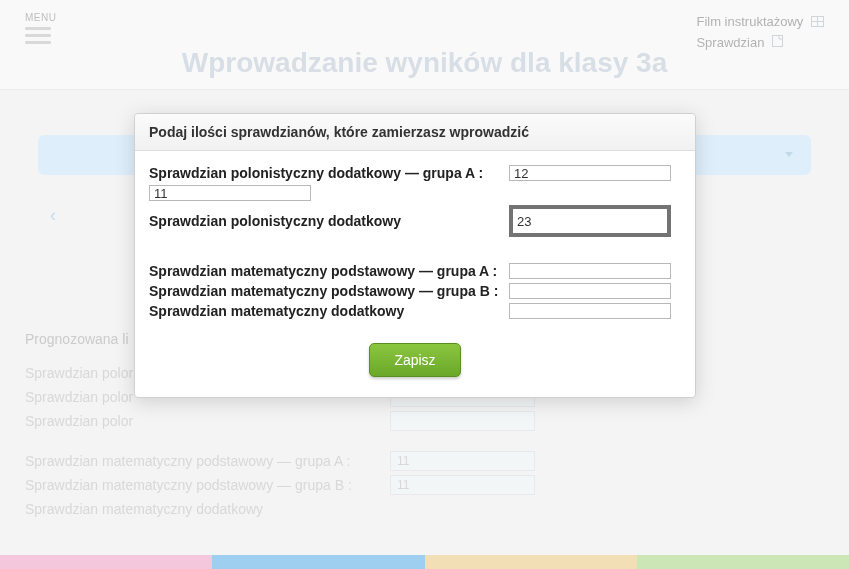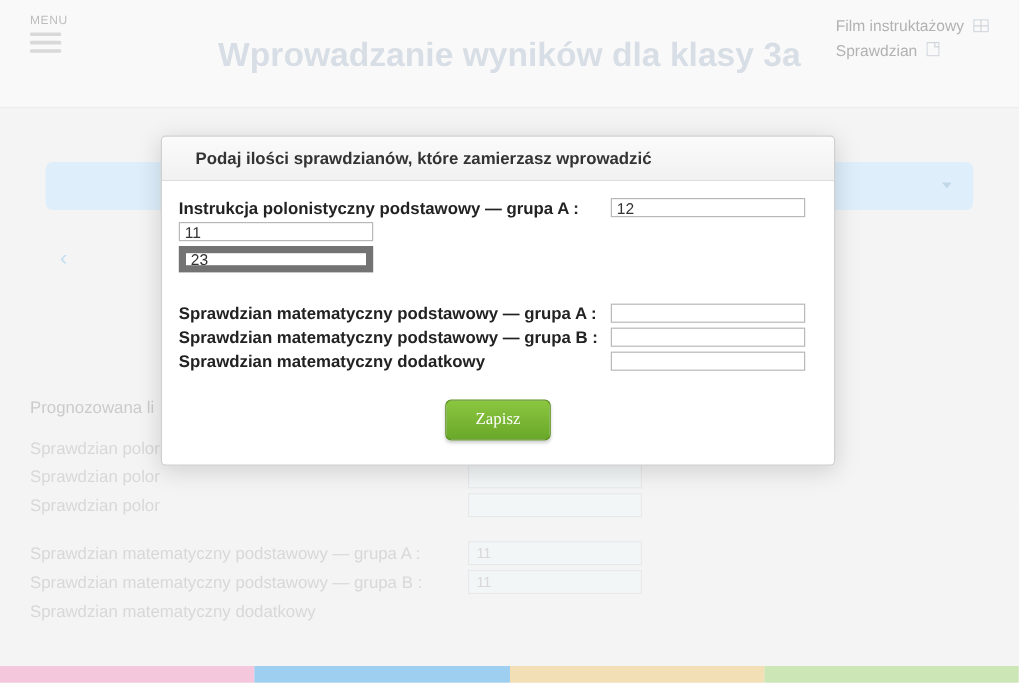--- a/index.html
+++ b/index.html
@@ -37,21 +37,21 @@
   height: 3px;
   background: #bbb;
   margin-bottom: 4px;
   border-radius: 1px;
 }
 .page-title {
   text-align: center;
   font-size: 28px;
   font-weight: bold;
   color: #b9c3d0;
-  padding-top: 30px;
+  padding-top: 47px;
 }
 .top-links {
   position: absolute;
   right: 25px;
   top: 12px;
   text-align: left;
   font-size: 13px;
   line-height: 20px;
 }
 .top-links a {
@@ -129,21 +129,21 @@
   top: 113px;
   width: 562px;
   background: #fff;
   border-radius: 4px;
   box-shadow: 0 4px 20px rgba(0,0,0,0.15);
   border: 1px solid #d0d0d0;
 }
 .modal-header {
   background: linear-gradient(#fbfbfb, #f1f1f1);
   border-bottom: 1px solid #ddd;
-  padding: 10px 28px;
+  padding: 10px 14px;
   font-size: 14px;
   color: #333;
   font-weight: bold;
   border-radius: 4px 4px 0 0;
 }
 .modal-body {
   padding: 14px 14px 20px 14px;
 }
 .form-row {
   display: flex;
@@ -158,39 +158,38 @@
 }
 .form-row input {
   width: 162px;
   height: 16px;
   border: 1px solid #b8b8b8;
   font-size: 13px;
   padding: 1px 4px;
   color: #333;
 }
 .form-row input.focused {
-  border: 6px solid #737373;
+  border: 4px solid #737373;
   outline: none;
-  height: 22px;
+  height: 32px;
 }
 .form-gap { height: 22px; }
 .modal-footer {
   text-align: center;
   padding-bottom: 20px;
 }
 .btn-save {
   background: linear-gradient(#8bc63f, #6aa82a);
   color: #fff;
   border: 1px solid #5a9020;
   border-radius: 5px;
   padding: 8px 24px;
   font-size: 14px;
   cursor: pointer;
   box-shadow: 0 2px 3px rgba(0,0,0,0.2);
-  font-family: Liberation Serif, serif;
 }
 .bottom-stripes {
   position: absolute;
   bottom: 0;
   left: 0;
   right: 0;
   height: 14px;
   display: flex;
 }
 .bottom-stripes div { flex: 1; }
@@ -271,27 +270,28 @@
   </div>
 </div>
 
 <div class="overlay"></div>
 
 <div class="modal">
   <div class="modal-header">Podaj ilości sprawdzianów, które zamierzasz wprowadzić</div>
   <div class="modal-body">
 
     <div class="form-row">
-      <label>Instrukcja polonistyczny podstawowy — grupa A :</label>
+      <label>Sprawdzian polonistyczny dodatkowy — grupa A :</label>
       <input type="text" value="12" style="">
     </div>
     <div class="form-row">
       <input type="text" value="11" style="">
     </div>
     <div class="form-row">
+      <label>Sprawdzian polonistyczny dodatkowy</label>
       <input type="text" class="focused" value="23" style="">
     </div>
 
     <div class="form-gap"></div>
 
     <div class="form-row">
       <label>Sprawdzian matematyczny podstawowy — grupa A :</label>
       <input type="text" value="" style="">
     </div>
     <div class="form-row">

